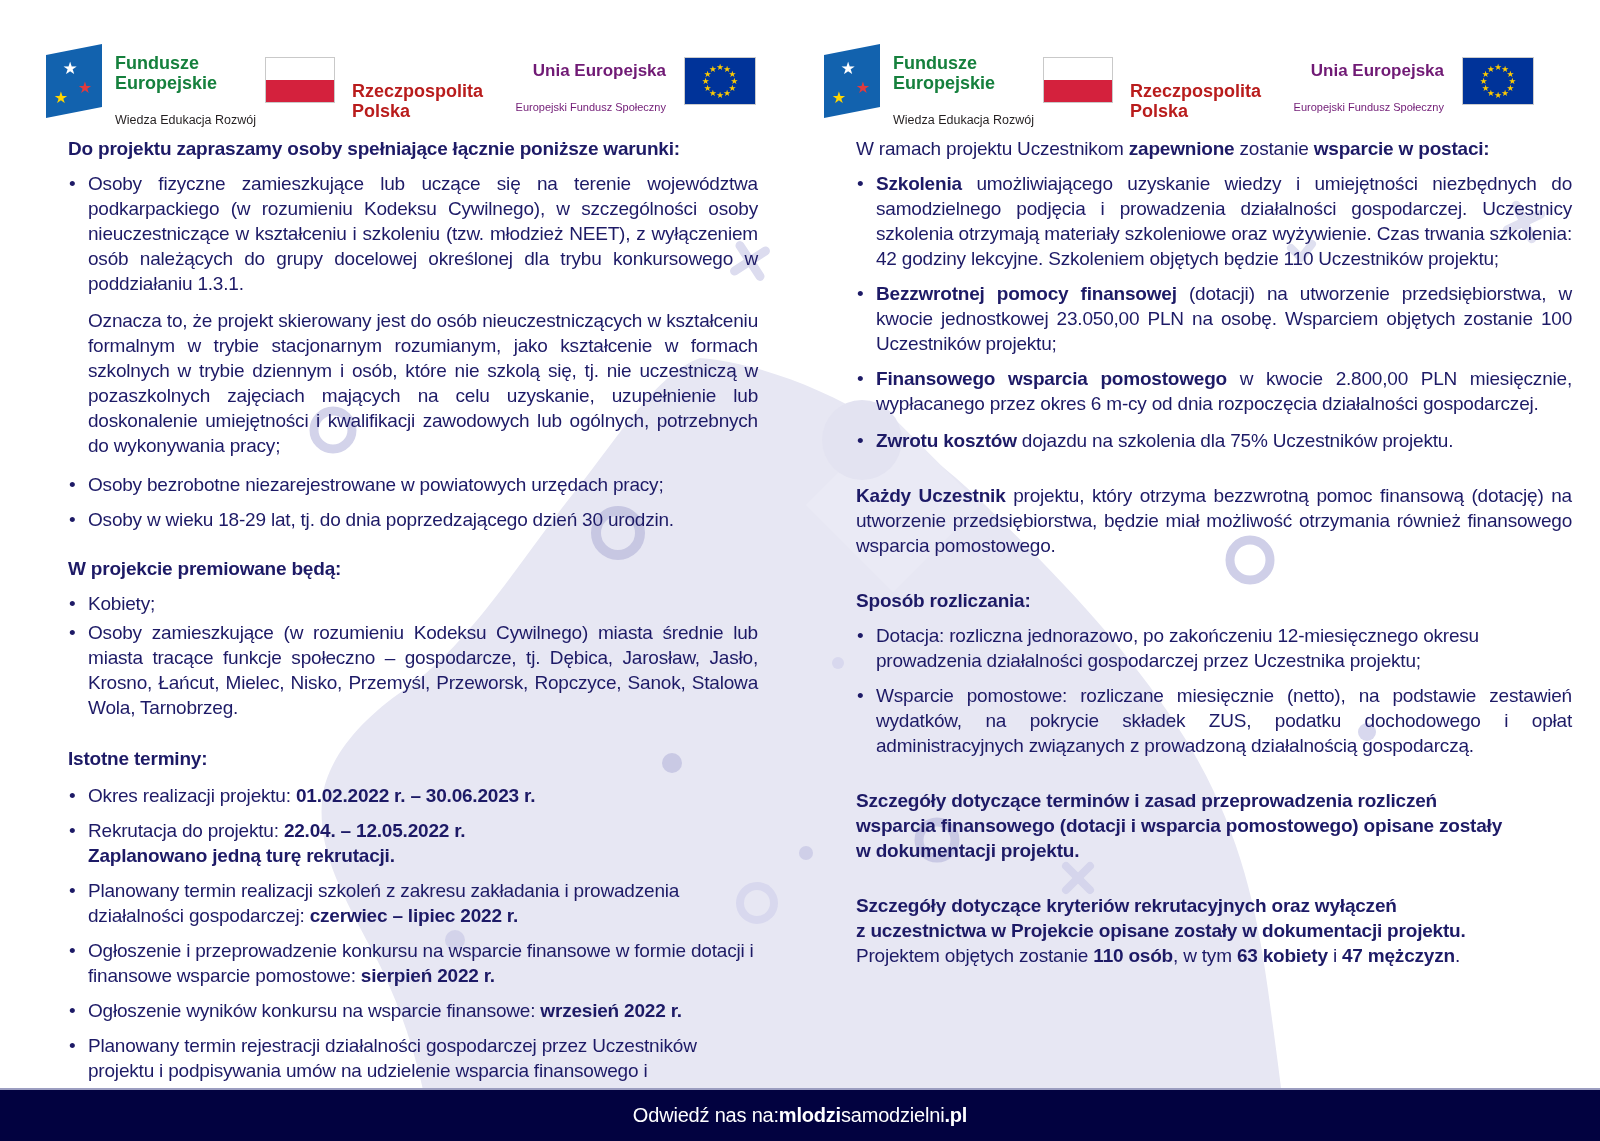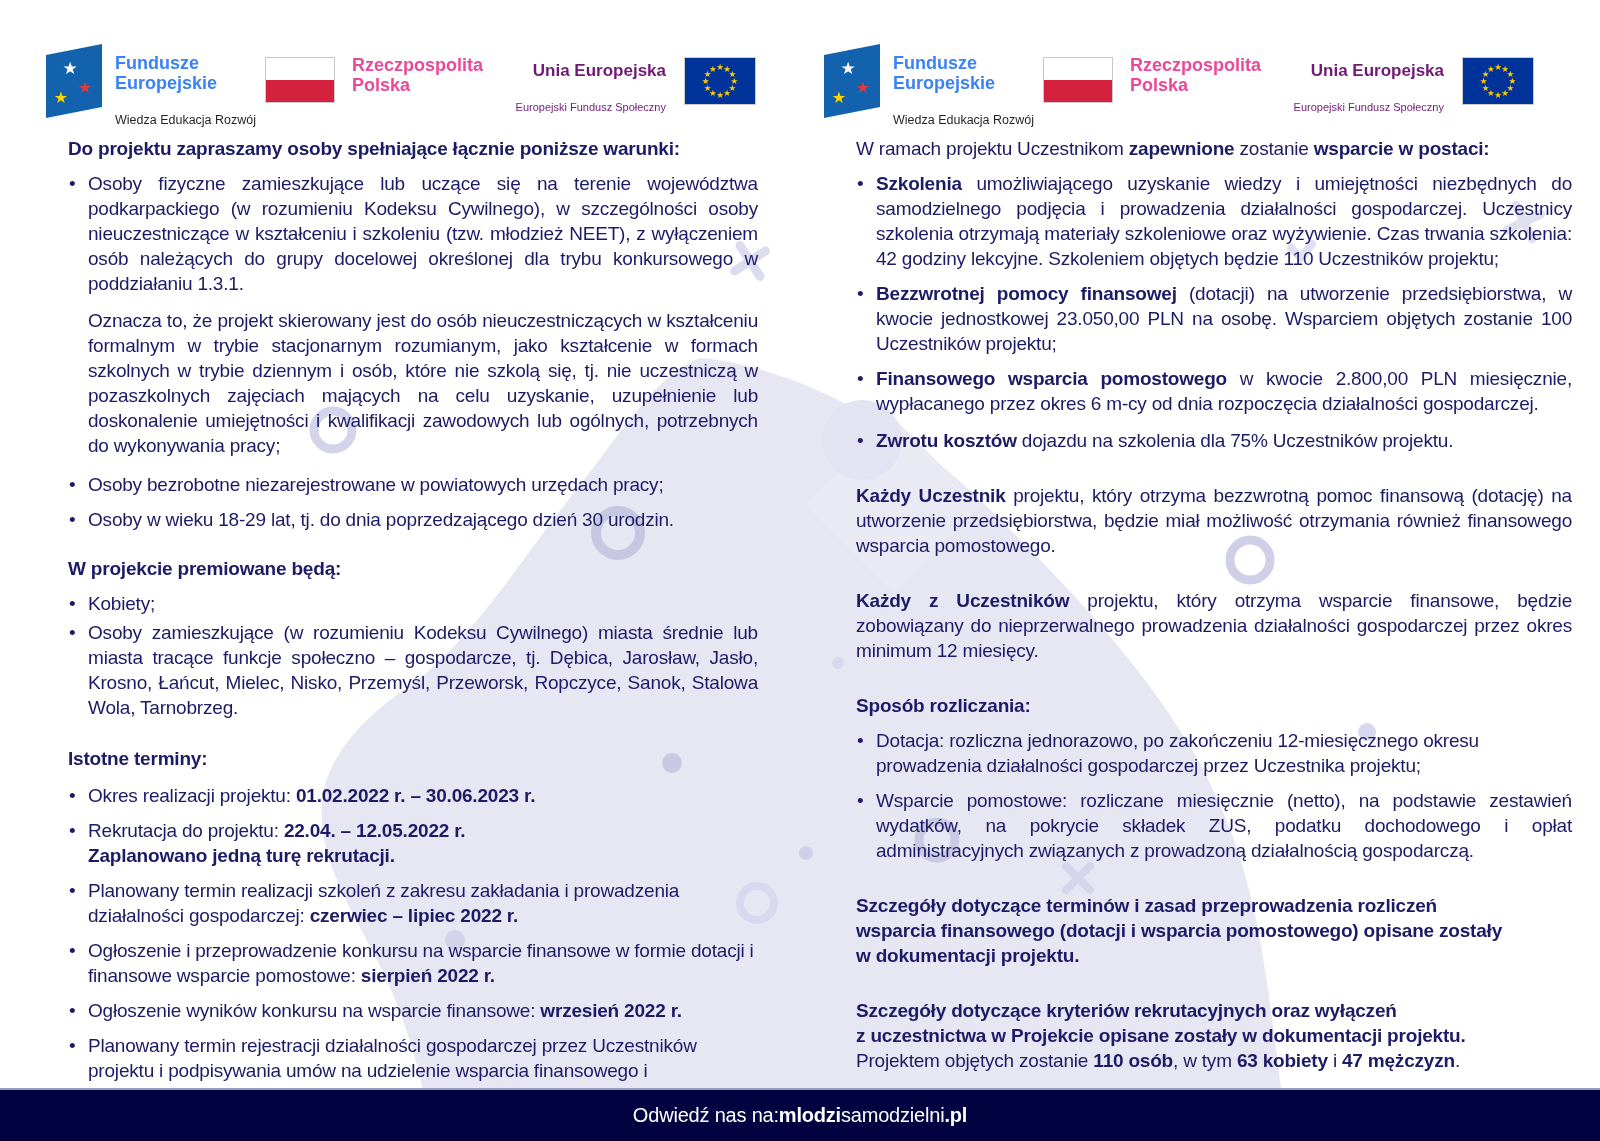--- a/index.html
+++ b/index.html
@@ -13,26 +13,26 @@
   .decor-layer{position:absolute;left:0;top:0;width:1600px;height:1141px;z-index:0;}
   
   .header{position:absolute;top:44px;left:0;width:1600px;height:76px;z-index:2;}
   .logo-group{position:absolute;top:0;height:76px;width:716px;}
   .logo-group.lg-left{left:40px;}
   .logo-group.lg-right{left:818px;}
   .fe-logo{position:absolute;left:0;top:0;display:flex;align-items:flex-start;}
   .fe-icon{width:62px;height:74px;display:block;}
   .fe-star{text-anchor:middle;dominant-baseline:central;font-family:"DejaVu Sans",sans-serif;}
   .fe-text{margin-left:13px;padding-top:9px;}
-  .fe-line{font-weight:700;font-size:18px;line-height:20px;color:#3b82f6;}
+  .fe-line{font-weight:700;font-size:18px;line-height:20px;color:#15803d;}
   .fe-sub{font-size:12.5px;line-height:14px;color:#231f20;margin-top:20px;}
   .pl-flag{position:absolute;left:225px;top:13px;width:70px;height:46px;border:1px solid #c9c9c9;box-sizing:border-box;}
   .pl-flag .half-top{height:50%;background:#ffffff;}
   .pl-flag .half-bottom{height:50%;background:#d4213d;}
-  .pl-text{position:absolute;left:312px;top:11px;font-weight:700;font-size:18px;line-height:20px;color:#ec4899;}
+  .pl-text{position:absolute;left:312px;top:37px;font-weight:700;font-size:18px;line-height:20px;color:#b91c1c;}
   .eu-text{position:absolute;right:90px;top:17px;text-align:right;color:#701a75;}
   .eu-line1{font-weight:700;font-size:17px;line-height:19px;}
   .eu-line2{font-size:11px;line-height:14px;margin-top:20px;}
   .eu-flag{position:absolute;right:0;top:13px;width:72px;height:48px;background:#003399;border:1px solid #cccccc;box-sizing:border-box;}
   .eu-flag svg{width:100%;height:100%;display:block;}
   .eu-star{font-size:9px;fill:#ffcc00;text-anchor:middle;dominant-baseline:central;font-family:"DejaVu Sans",sans-serif;}
   
   .col{position:absolute;top:136px;z-index:1;font-size:19px;line-height:25px;letter-spacing:-0.2px;}
   .col-left{left:68px;width:690px;}
   .col-right{left:856px;width:716px;}
@@ -207,21 +207,20 @@
     <div class="block bullet g10"><span class="marker">•</span><span>Ogłoszenie wyników konkursu na wsparcie finansowe: </span><b>wrzesień 2022 r.</b></div>
     <div class="block bullet g10"><span class="marker">•</span><span>Planowany termin rejestracji działalności gospodarczej przez Uczestników projektu i podpisywania umów na udzielenie wsparcia finansowego i pomostowego: </span><b>wrzesień 2022 r.</b></div>
   </div>
 <div class="col col-right">
     <div class="block heading-mixed g0"><span>W ramach projektu Uczestnikom </span><b>zapewnione</b><span> zostanie </span><b>wsparcie w postaci:</b></div>
     <div class="block bullet justify g10"><span class="marker">•</span><b>Szkolenia</b><span> umożliwiającego uzyskanie wiedzy i umiejętności niezbędnych do samodzielnego podjęcia i prowadzenia działalności gospodarczej. Uczestnicy szkolenia otrzymają materiały szkoleniowe oraz wyżywienie. Czas trwania szkolenia: 42 godziny lekcyjne. Szkoleniem objętych będzie 110 Uczestników projektu;</span></div>
     <div class="block bullet justify g10"><span class="marker">•</span><b>Bezzwrotnej pomocy finansowej</b><span> (dotacji) na utworzenie przedsiębiorstwa, w kwocie jednostkowej 23.050,00 PLN na osobę. Wsparciem objętych zostanie 100 Uczestników projektu;</span></div>
     <div class="block bullet justify g10"><span class="marker">•</span><b>Finansowego wsparcia pomostowego</b><span> w kwocie 2.800,00 PLN miesięcznie, wypłacanego przez okres 6 m-cy od dnia rozpoczęcia działalności gospodarczej.</span></div>
     <div class="block bullet g12"><span class="marker">•</span><b>Zwrotu kosztów</b><span> dojazdu na szkolenia dla 75% Uczestników projektu.</span></div>
     <div class="block para justify g30"><b>Każdy Uczestnik</b><span> projektu, który otrzyma bezzwrotną pomoc finansową (dotację) na utworzenie przedsiębiorstwa, będzie miał możliwość otrzymania również finansowego wsparcia pomostowego.</span></div>
-    <div class="block para justify g30"><b>Każdy z Uczestników</b><span> projektu, który otrzyma wsparcie finansowe, będzie zobowiązany do nieprzerwalnego prowadzenia działalności gospodarczej przez okres minimum 12 miesięcy.</span></div>
     <div class="block heading g30"><b>Sposób rozliczania:</b></div>
     <div class="block bullet g10"><span class="marker">•</span><span>Dotacja: rozliczna jednorazowo, po zakończeniu 12-miesięcznego okresu prowadzenia działalności gospodarczej przez Uczestnika projektu;</span></div>
     <div class="block bullet justify g10"><span class="marker">•</span><span>Wsparcie pomostowe: rozliczane miesięcznie (netto), na podstawie zestawień wydatków, na pokrycie składek ZUS, podatku dochodowego i opłat administracyjnych związanych z prowadzoną działalnością gospodarczą.</span></div>
     <div class="block para g30"><b>Szczegóły dotyczące terminów i zasad przeprowadzenia rozliczeń</b><br><b>wsparcia finansowego (dotacji i wsparcia pomostowego) opisane zostały</b><br><b>w dokumentacji projektu.</b></div>
     <div class="block para g30"><b>Szczegóły dotyczące kryteriów rekrutacyjnych oraz wyłączeń</b><br><b>z uczestnictwa w Projekcie opisane zostały w dokumentacji projektu.</b><br><span>Projektem objętych zostanie </span><b>110 osób</b><span>, w tym </span><b>63 kobiety</b><span> i </span><b>47 mężczyzn</b><span>.</span></div>
   </div>
 
 <div class="footer">
   <span>Odwiedź nas na: </span>
   <b>mlodzi</b>

